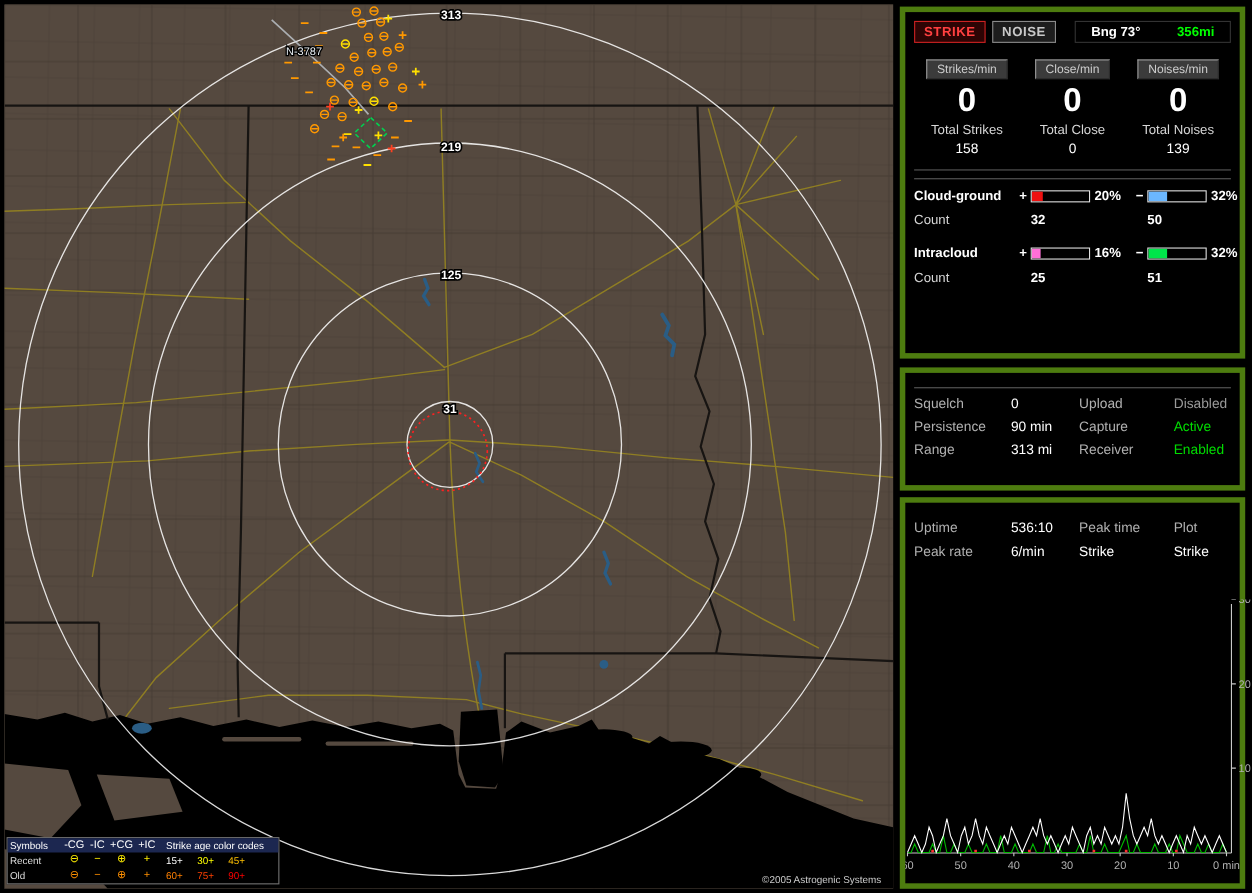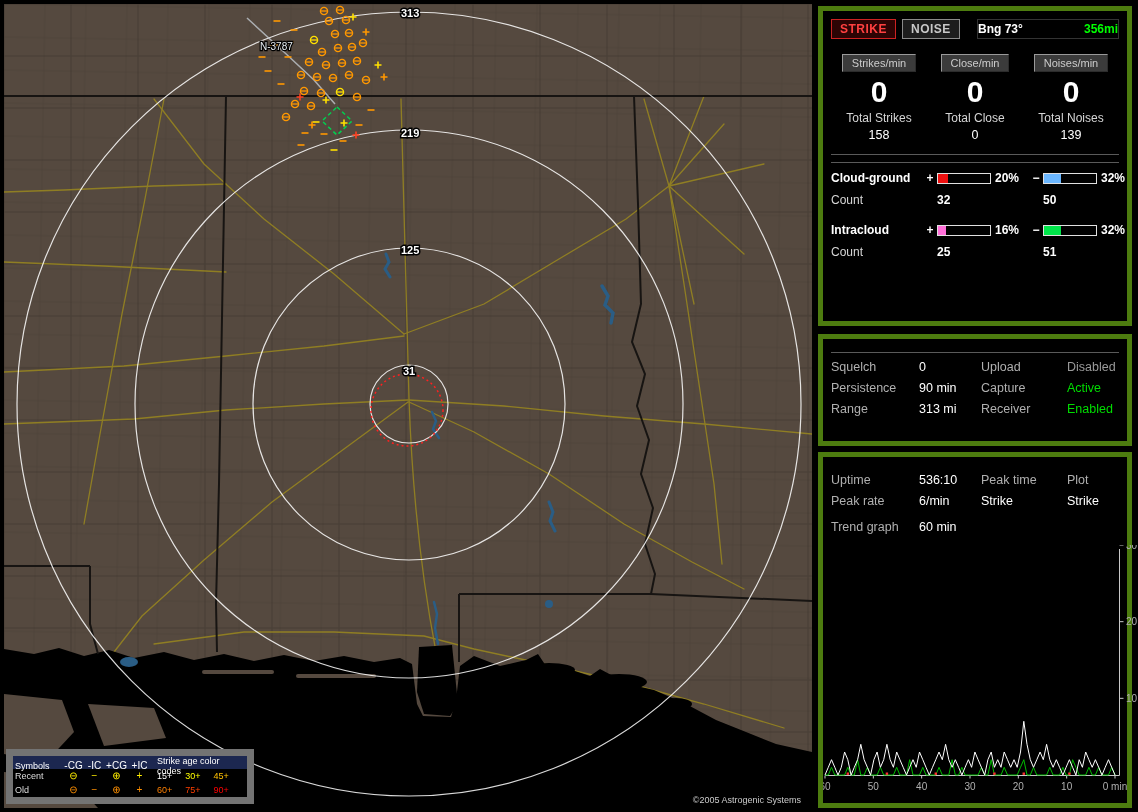--- a/index.html
+++ b/index.html
@@ -7,40 +7,40 @@
   body{width:1138px;height:812px;overflow:hidden;font-family:"Liberation Sans",sans-serif}
   .stage{position:relative;width:1138px;height:812px;background:#000}
 
   
   .map{position:absolute;left:4px;top:4px;width:808px;height:804px;background:#55493f;overflow:hidden}
   .map svg.basemap{display:block}
   .ring-label{font-size:11px;font-weight:bold;fill:#fff;stroke:#000;stroke-width:3px;paint-order:stroke;font-family:"Liberation Sans",sans-serif}
   .cell-label{font-size:10px;fill:#e8eef2;stroke:#000;stroke-width:2.5px;paint-order:stroke;font-family:"Liberation Sans",sans-serif}
 
   
-  .legend{position:absolute;left:2px;bottom:4px;width:248px;background:#000;border:7px solid #737373;font-size:9px;color:#ddd}
+  .legend{position:absolute;left:2px;bottom:4px;width:248px;background:#000;border:1px solid #737373;font-size:9px;color:#ddd}
   .legend-row{display:grid;grid-template-columns:48px 21px 21px 23px 23px 1fr;align-items:center;height:14px;padding:0 2px}
   .legend-row.hdr{background:#1c2750;height:13px;color:#fff}
   .legend .sym{text-align:center;font-size:10px;line-height:10px}
   .legend .ages{display:flex;gap:13px;padding-left:6px}
   .copyright{position:absolute;right:6px;bottom:2px;background:#000;color:#ccc;font-size:9px;padding:1px 5px}
 
   
   .panel{position:absolute;left:818px;top:4px;width:314px;height:804px;color:#ddd}
   .pbox{position:absolute;left:0;width:314px;background:#000;border:5px solid #4d7c0f;padding:8px}
   .pbox1{top:2px;height:320px}
   .pbox2{top:330px;height:112px}
   .pbox3{top:448px;height:356px;padding-bottom:0}
   .hr{border:none;border-top:1px solid #5a5a5a;margin:7px 0}
 
   .top-row{display:flex;align-items:center;gap:6px}
   .btn{font-size:12px;font-weight:bold;padding:2px 8px;letter-spacing:.5px;cursor:pointer}
   .btn-strike{background:#2d0404;border:1px solid #c22;color:#ff4040}
   .btn-noise{background:#1d1d1d;border:1px solid #8a8a8a;color:#c8c8c8}
-  .bng{margin-left:auto;width:142px;display:flex;justify-content:space-between;background:#000;border:1px solid #333;padding:2px 0;font-size:12px;font-weight:bold}
+  .bng{margin-left:auto;width:142px;display:flex;justify-content:space-between;background:#000;border:1px solid #333;padding:2px 14px;font-size:12px;font-weight:bold}
   .bng .b-label{color:#fff}
   .bng .b-dist{color:#00ff00}
 
   .counters{display:grid;grid-template-columns:1fr 1fr 1fr;margin-top:14px;text-align:center}
   .cnt-btn{display:inline-block;background:#3b3b3b;border:1px solid;border-color:#9a9a9a #2c2c2c #2c2c2c #9a9a9a;color:#ccc;font-size:11px;padding:2px 9px;cursor:pointer}
   .big-zero{font-size:30px;font-weight:bold;color:#fff;margin:5px 0 4px;line-height:30px}
   .tot-lbl{font-size:12px;color:#d6d6d6}
   .tot-val{font-size:12.5px;color:#fff;margin-top:3px}
 
   .ltd-title{color:#a8a8a8;font-size:12px}
@@ -473,26 +473,20 @@
       <div class="grid4" style="margin-top:8px">
         <span class="lbl">Uptime</span>
         <span class="val">536:10</span>
         <span class="lbl">Peak time</span>
         <span class="lbl">Plot</span>
 
         <span class="lbl">Peak rate</span>
         <span class="val">6/min</span>
         <span class="val">Strike</span>
         <span class="val">Strike</span>
-      </div>
-      <div class="grid4" style="margin-top:12px">
-        <span class="lbl">Trend graph</span>
-        <span class="val">60 min</span>
-        <span></span>
-          <span></span>
       </div>
       <div class="trend-wrap">
         <svg id="trend-svg" viewBox="0 0 314 252" width="314" height="252">
             <path d="M2 230.5 H296.5 M296.5 230.5 V4" stroke="#c8c8c8" fill="none"></path>
             <path d="M296.5 153.33333333333331 h4" stroke="#c8c8c8"></path>
             <text class="tick" x="303" y="156.83333333333331">10</text>
             <path d="M296.5 76.66666666666666 h4" stroke="#c8c8c8"></path>
             <text class="tick" x="303" y="80.16666666666666">20</text>
             <path d="M296.5 0 h4" stroke="#c8c8c8"></path>
             <text class="tick" x="303" y="3.5">30</text>

